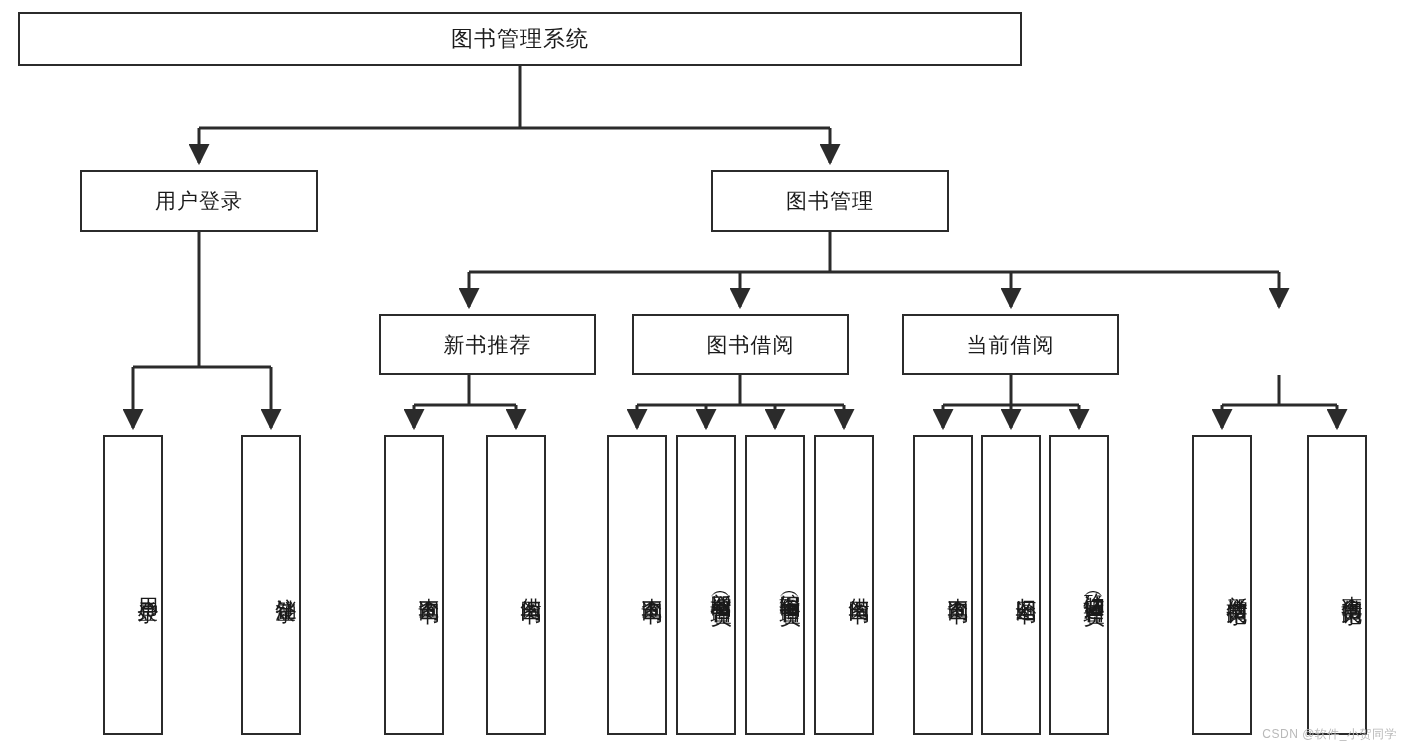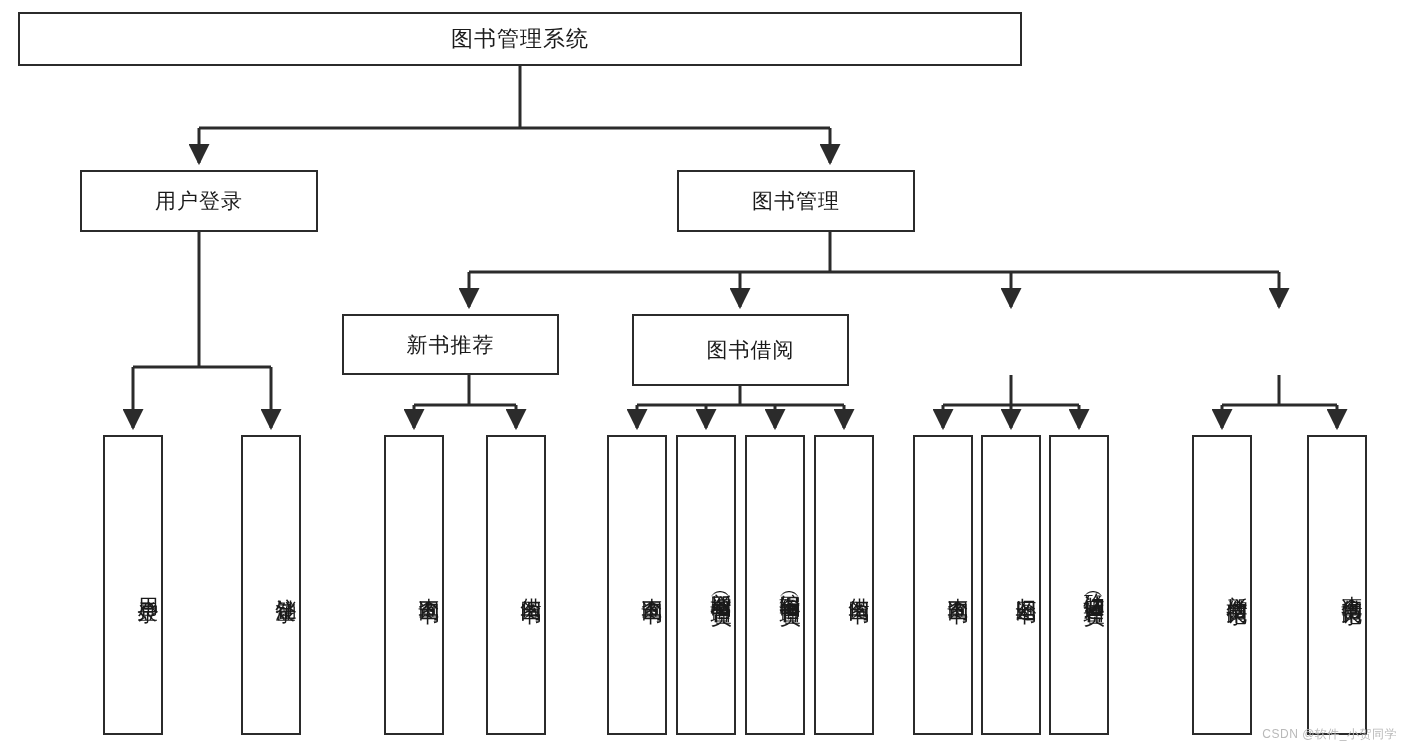--- a/index.html
+++ b/index.html
@@ -143,26 +143,27 @@
       <path d="M 1222 405 L 1337 405"></path>
       <path d="M 1222 405 L 1222 428" marker-end="url(#arrow)"></path>
       <path d="M 1337 405 L 1337 428" marker-end="url(#arrow)"></path>
     </g>
   </svg>
 
   <div class="node-box node-h node-root" style="left:18px; top:12px; width:1004px; height:54px;">图书管理系统</div>
 
   <div class="node-box node-h" style="left:80px; top:170px; width:238px; height:62px;">用户登录</div>
 
-  <div class="node-box node-h" style="left:677px; top:170px; width:238px; height:62px;">图书管理</div>
-
-  <div class="node-box node-h" style="left:342px; top:314px; width:217px; height:61px;">新书推荐</div>
-
-  <div class="node-box node-h" style="left:632px; top:314px; width:217px; height:72px;padding-left:20px;">图书借阅</div>
-
+  <div class="node-box node-h" style="left:711px; top:170px; width:238px; height:62px;">图书管理</div>
+
+  <div class="node-box node-h" style="left:379px; top:314px; width:217px; height:61px;">新书推荐</div>
+
+  <div class="node-box node-h" style="left:632px; top:314px; width:217px; height:61px;padding-left:20px;">图书借阅</div>
+
+  <div class="node-box node-h" style="left:902px; top:314px; width:217px; height:61px;">当前借阅</div>
 
 
   <div class="node-box node-v" style="left:103px; top:435px; width:60px; height:300px;">
     <span class="vtext">用户登录</span>
   </div>
   <div class="node-box node-v" style="left:241px; top:435px; width:60px; height:300px;">
     <span class="vtext">注销登录</span>
   </div>
 
   <div class="node-box node-v" style="left:384px; top:435px; width:60px; height:300px;">

